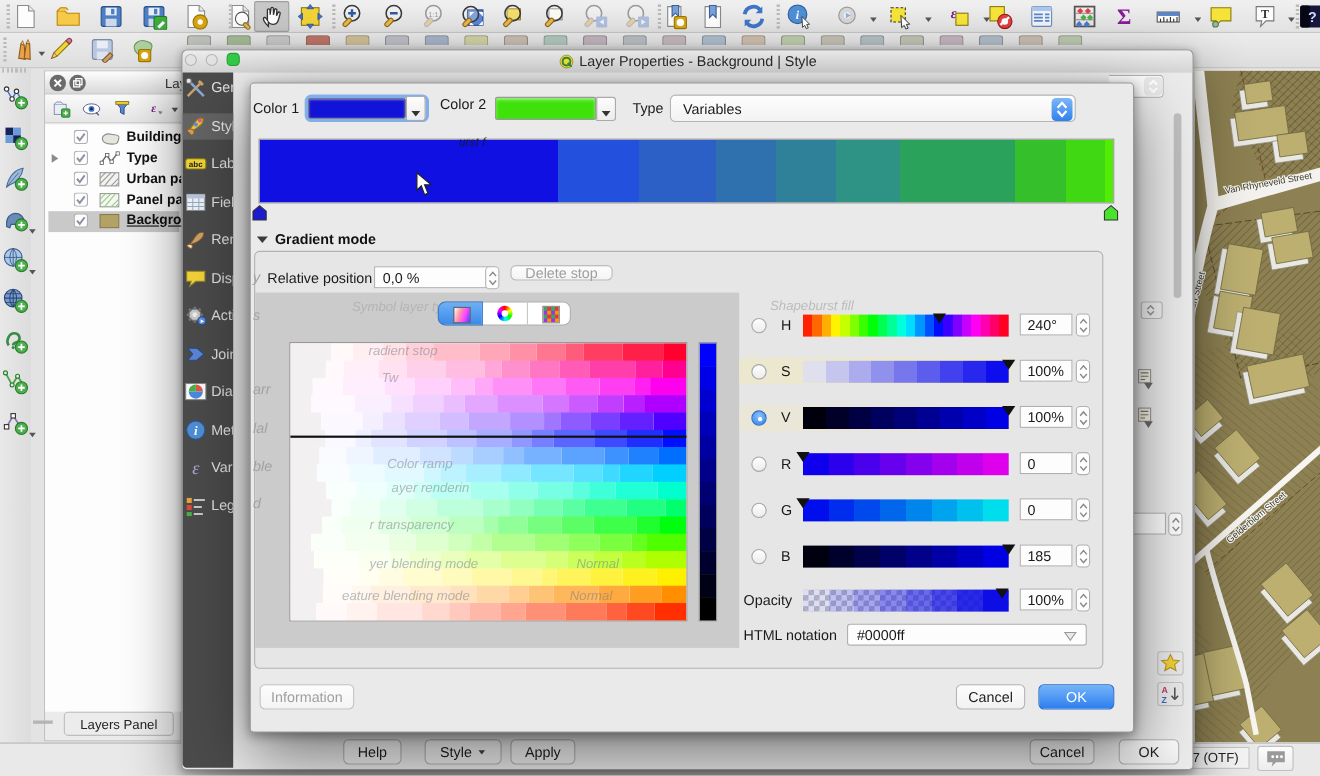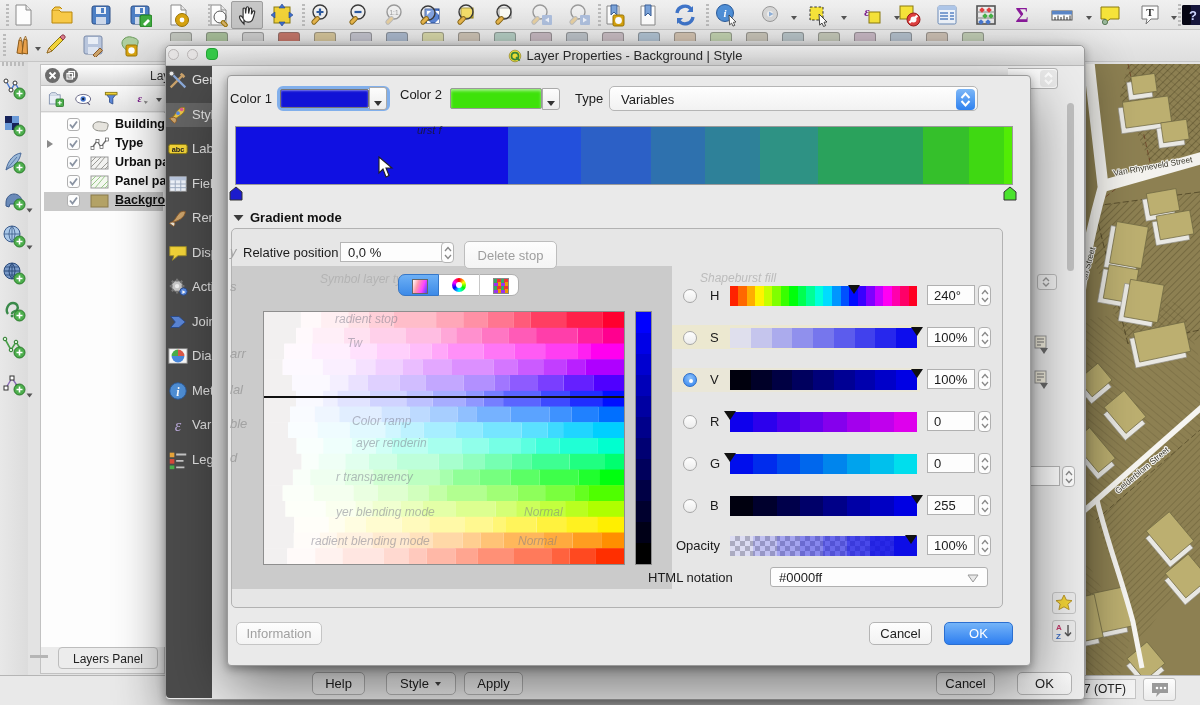--- a/index.html
+++ b/index.html
@@ -887,21 +887,21 @@
 <div class="abs lbl" style="left:243px;top:245px;">Relative position</div>
 <div class="abs" style="left:340px;top:242px;width:110px;height:20px;background:#fdfdfd;border:1px solid #b5b5b5">
     <span class="lbl" style="position:absolute;left:7px;top:2px">0,0 %</span>
   </div>
 <div class="abs" style="left:441px;top:242px;width:13px;height:21px;background:#fdfdfd;border:1px solid #b5b5b5;border-radius:4px;">
     <svg width="12" height="20">
       <path d="M3 8l3-3.5L9 8" fill="none" stroke="#888" stroke-width="1.3"></path>
       <path d="M3 12l3 3.5 3-3.5" fill="none" stroke="#888" stroke-width="1.3"></path>
     </svg>
   </div>
-<div class="abs btn" style="left:464px;top:241px;width:93px;height:28px;background:linear-gradient(#fdfdfd,#f4f4f4);border:1px solid #bdbdbd;">
+<div class="abs btn" style="left:464px;top:241px;width:93px;height:14px;background:linear-gradient(#fdfdfd,#f4f4f4);border:1px solid #bdbdbd;">
     <span style="color:#9e9e9e">Delete stop</span>
   </div>
 <div class="abs ghost" style="left:320px;top:272px;color:#b4b4b4;font-size:12px">Symbol layer ty</div>
 <div class="abs ghost" style="left:700px;top:271px;color:#bcbcbc;font-size:12px">Shapeburst fill</div>
 <div class="abs" style="left:398px;top:274px;width:121px;height:22px;background:#fff;border:1px solid #b0b0b0;border-radius:7px;"></div>
 <div class="abs" style="left:398px;top:274px;width:41px;height:22px;background:linear-gradient(#6db0f5,#3c8ae8);border:1px solid #3577c9;border-radius:7px 0 0 7px;">
     <div style="position:absolute;left:13px;top:4px;width:14px;height:13px;border:1px solid #666;background:linear-gradient(110deg,#fff,#f9a,#f4f,#44f)"></div>
   </div>
 <div class="abs" style="left:439px;top:274px;width:40px;height:22px;">
     <div style="position:absolute;left:13px;top:4px;width:14px;height:14px;border-radius:50%;background:conic-gradient(#f00,#ff0,#0f0,#0ff,#00f,#f0f,#f00)">
@@ -1124,21 +1124,21 @@
     </svg>
     <div style="position:absolute;left:0;top:84px;width:360px;height:2px;background:#111"></div>
   </div>
 <div class="abs ghost" style="left:335px;top:312px;color:rgba(120,120,135,0.5);font-size:12px">radient stop</div>
 <div class="abs ghost" style="left:347px;top:336px;color:rgba(120,120,135,0.5);font-size:12px">Tw</div>
 <div class="abs ghost" style="left:352px;top:414px;color:rgba(120,120,135,0.5);font-size:12px">Color ramp</div>
 <div class="abs ghost" style="left:356px;top:436px;color:rgba(120,120,135,0.5);font-size:12px">ayer renderin</div>
 <div class="abs ghost" style="left:336px;top:470px;color:rgba(120,120,135,0.5);font-size:12px">r transparency</div>
 <div class="abs ghost" style="left:336px;top:505px;color:rgba(120,120,135,0.5);font-size:12px">yer blending mode</div>
 <div class="abs ghost" style="left:524px;top:505px;color:rgba(120,120,135,0.5);font-size:12px">Normal</div>
-<div class="abs ghost" style="left:311px;top:534px;color:rgba(120,120,135,0.5);font-size:12px">radient blending mode</div>
+<div class="abs ghost" style="left:311px;top:534px;color:rgba(120,120,135,0.5);font-size:12px">eature blending mode</div>
 <div class="abs ghost" style="left:518px;top:534px;color:rgba(120,120,135,0.5);font-size:12px">Normal</div>
 <div class="abs" style="left:635px;top:311px;width:17px;height:254px;border:1px solid #8e8e8e;background:#fff">
     <svg width="15" height="252" style="position:absolute;left:0;top:0">
       <rect x="0" y="0.0" width="15" height="21.5" fill="#0000ff"></rect>
       <rect x="0" y="21.0" width="15" height="21.5" fill="#0000e7"></rect>
       <rect x="0" y="42.0" width="15" height="21.5" fill="#0000d0"></rect>
       <rect x="0" y="63.0" width="15" height="21.5" fill="#0000b9"></rect>
       <rect x="0" y="84.0" width="15" height="21.5" fill="#0000a2"></rect>
       <rect x="0" y="105.0" width="15" height="21.5" fill="#00008b"></rect>
       <rect x="0" y="126.0" width="15" height="21.5" fill="#000073"></rect>
@@ -1222,21 +1222,21 @@
       <path d="M3 8l3-3.5L9 8" fill="none" stroke="#888" stroke-width="1.3"></path>
       <path d="M3 12l3 3.5 3-3.5" fill="none" stroke="#888" stroke-width="1.3"></path>
     </svg>
   </div>
 <div class="abs" style="left:683px;top:499px;width:14px;height:14px;border-radius:50%;background:linear-gradient(#fefefe,#ececec);border:1px solid #a8a8a8"></div>
 <div class="abs lbl" style="left:710px;top:498px;">B</div>
 <div class="abs" style="left:730px;top:496px;width:187px;height:20px;background:linear-gradient(to right,#00000f 0.0%,#00000f 12.5%,#00002d 12.5%,#00002d 25.0%,#00004b 25.0%,#00004b 37.5%,#000069 37.5%,#000069 50.0%,#000088 50.0%,#000088 62.5%,#0000a6 62.5%,#0000a6 75.0%,#0000c4 75.0%,#0000c4 87.5%,#0000e3 87.5%,#0000e3 100.0%)">
     <div style="position:absolute;left:181px;top:-1px;width:0;height:0;border-left:6px solid transparent;border-right:6px solid transparent;border-top:9px solid #111"></div>
   </div>
 <div class="abs" style="left:927px;top:495px;width:48px;height:20px;background:#fdfdfd;border:1px solid #b0b0b0">
-    <span class="lbl" style="position:absolute;left:6px;top:2px">255</span>
+    <span class="lbl" style="position:absolute;left:6px;top:2px">185</span>
   </div>
 <div class="abs" style="left:978px;top:495px;width:13px;height:21px;background:#fdfdfd;border:1px solid #b0b0b0;border-radius:4px;">
     <svg width="12" height="20">
       <path d="M3 8l3-3.5L9 8" fill="none" stroke="#888" stroke-width="1.3"></path>
       <path d="M3 12l3 3.5 3-3.5" fill="none" stroke="#888" stroke-width="1.3"></path>
     </svg>
   </div>
 <div class="abs lbl" style="left:676px;top:538px;">Opacity</div>
 <div class="abs" style="left:730px;top:536px;width:187px;height:20px;background-image:linear-gradient(45deg,#bdbdbd 25%,transparent 25%,transparent 75%,#bdbdbd 75%),linear-gradient(45deg,#bdbdbd 25%,transparent 25%,transparent 75%,#bdbdbd 75%);background-size:10px 10px;background-position:0 0,5px 5px;background-color:#f4f4f4;">
     <div style="position:absolute;inset:0;background:linear-gradient(to right,rgba(13,13,230,0.10) 0.0%,rgba(13,13,230,0.10) 12.5%,rgba(13,13,230,0.22) 12.5%,rgba(13,13,230,0.22) 25.0%,rgba(13,13,230,0.34) 25.0%,rgba(13,13,230,0.34) 37.5%,rgba(13,13,230,0.47) 37.5%,rgba(13,13,230,0.47) 50.0%,rgba(13,13,230,0.60) 50.0%,rgba(13,13,230,0.60) 62.5%,rgba(13,13,230,0.74) 62.5%,rgba(13,13,230,0.74) 75.0%,rgba(13,13,230,0.88) 75.0%,rgba(13,13,230,0.88) 87.5%,rgba(13,13,230,1) 87.5%,rgba(13,13,230,1) 100.0%)"></div>
@@ -1244,21 +1244,21 @@
   </div>
 <div class="abs" style="left:927px;top:535px;width:48px;height:20px;background:#fdfdfd;border:1px solid #b0b0b0">
     <span class="lbl" style="position:absolute;left:6px;top:2px">100%</span>
   </div>
 <div class="abs" style="left:978px;top:535px;width:13px;height:21px;background:#fdfdfd;border:1px solid #b0b0b0;border-radius:4px;">
     <svg width="12" height="20">
       <path d="M3 8l3-3.5L9 8" fill="none" stroke="#888" stroke-width="1.3"></path>
       <path d="M3 12l3 3.5 3-3.5" fill="none" stroke="#888" stroke-width="1.3"></path>
     </svg>
   </div>
-<div class="abs lbl" style="left:648px;top:570px;">HTML notation</div>
+<div class="abs lbl" style="left:676px;top:570px;">HTML notation</div>
 <div class="abs" style="left:770px;top:567px;width:218px;height:20px;background:#fdfdfd;border:1px solid #b0b0b0;border-radius:3px">
     <span class="lbl" style="position:absolute;left:8px;top:2px">#0000ff</span>
     <svg width="12" height="10" style="position:absolute;right:8px;top:6px">
       <path d="M1 1h10l-5 7z" fill="#e8e8e8" stroke="#999"></path>
     </svg>
   </div>
 <div class="abs ghost" style="left:230px;top:244px;color:#a2a2a2;font-size:13px">y</div>
 <div class="abs ghost" style="left:230px;top:279px;color:#a2a2a2;font-size:13px">s</div>
 <div class="abs ghost" style="left:230px;top:346px;color:#a2a2a2;font-size:13px">arr</div>
 <div class="abs ghost" style="left:230px;top:382px;color:#a2a2a2;font-size:13px">lal</div>

